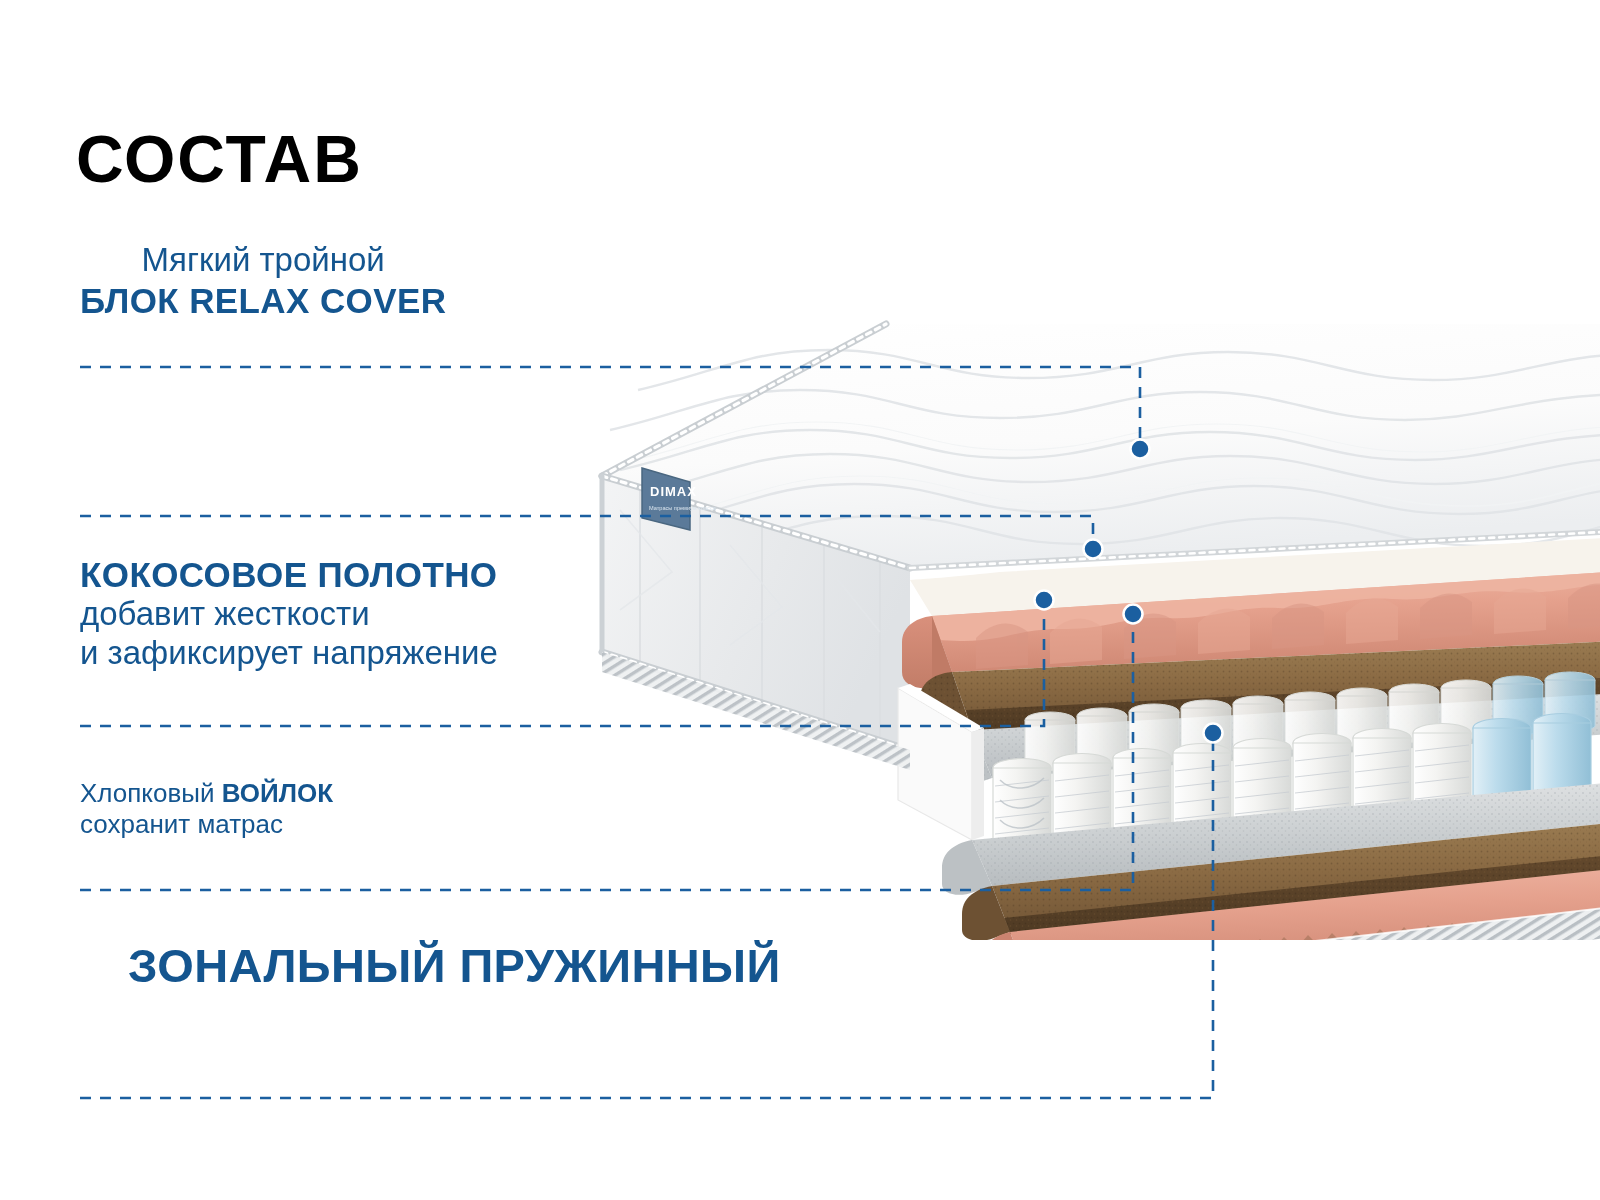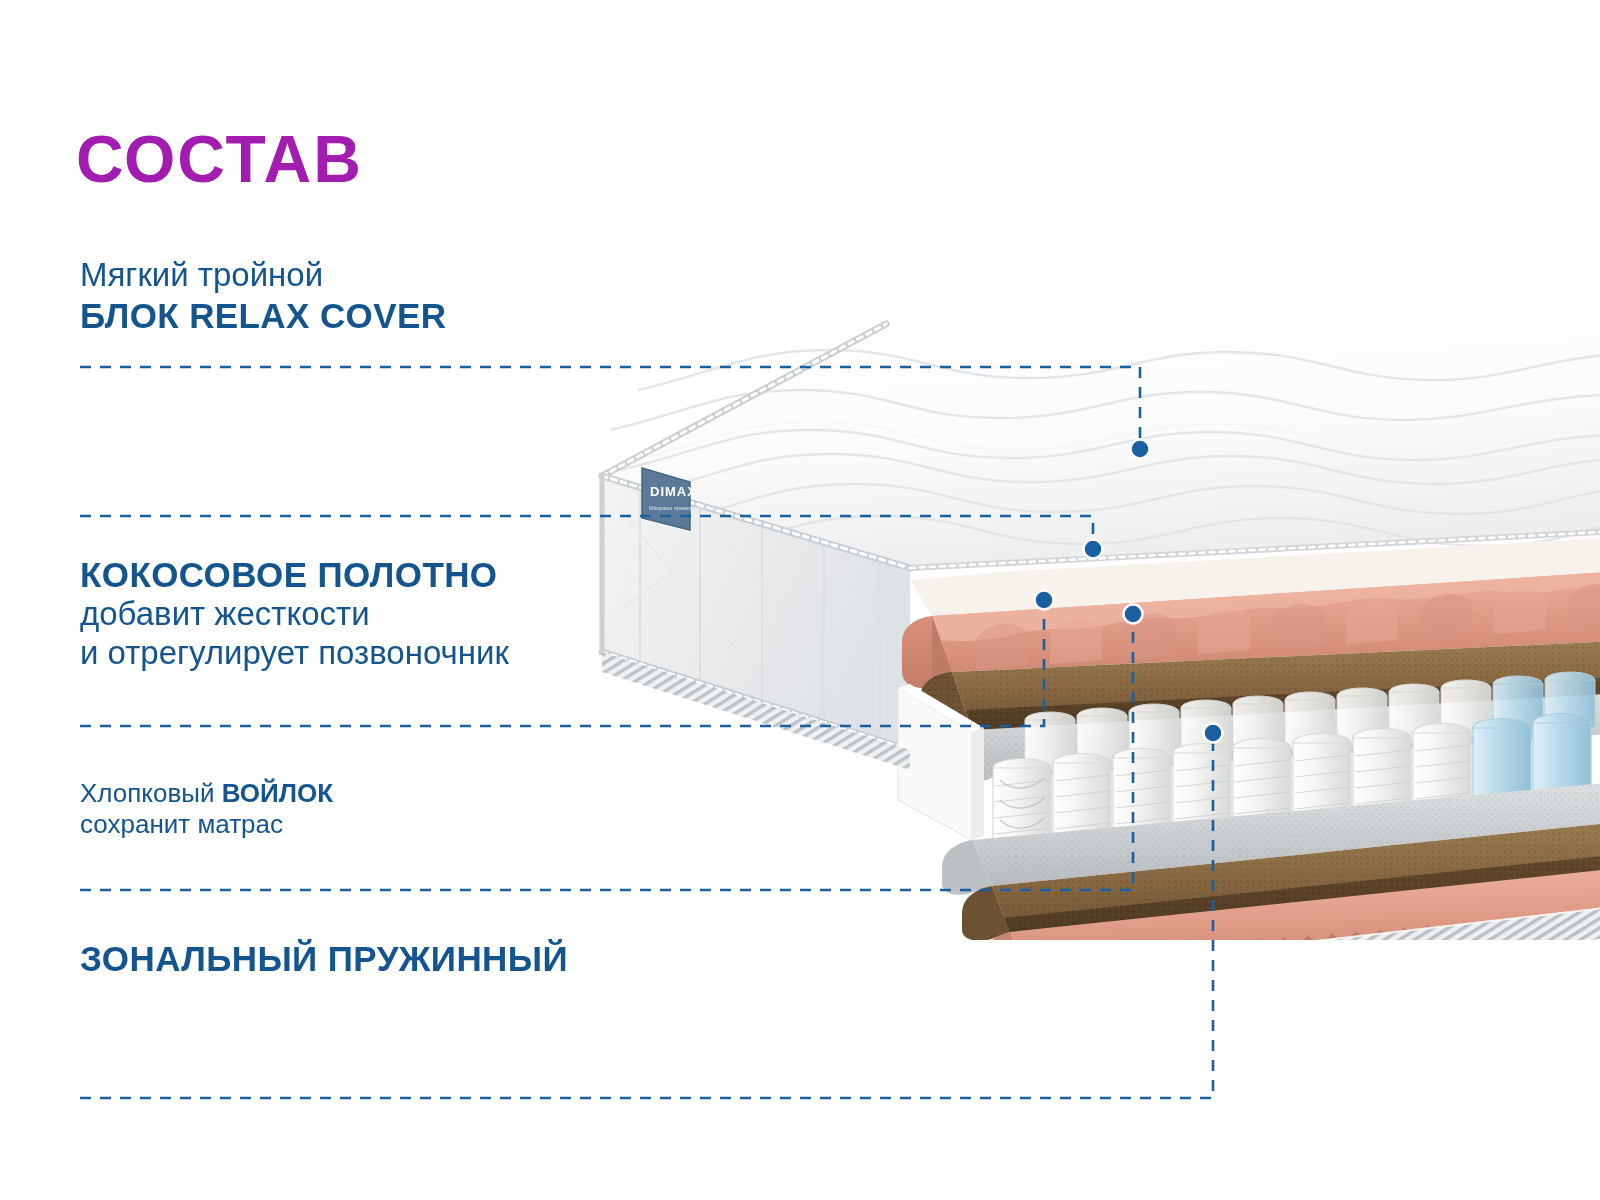--- a/index.html
+++ b/index.html
@@ -11,38 +11,38 @@
     overflow:hidden;
     position:relative;
     -webkit-font-smoothing:antialiased;
   }
   .stage{position:absolute;inset:0;width:1600px;height:1200px;overflow:hidden;}
 
   
   #page-title{
     position:absolute;left:76px;top:126px;
     font-size:66px;font-weight:bold;letter-spacing:2px;
-    color:#a21caf;line-height:1;
+    color:#000000;line-height:1;
   }
 
   
   .callout{position:absolute;color:#14558f;}
   .c-line{line-height:1.18;white-space:nowrap;}
   .c-strong{font-weight:bold;letter-spacing:.4px;}
   .c-light{font-weight:400;}
 
-  #callout-cover{left:80px;top:256px;font-size:33px;}
+  #callout-cover{left:80px;top:241px;font-size:33px;text-align:center;}
   #callout-foam{left:80px;top:408px;font-size:33px;}
   #callout-coir{left:80px;top:554px;font-size:33px;}
   #callout-felt{left:80px;top:778px;font-size:26px;}
   #callout-springs{left:80px;top:938px;font-size:33px;}
 
   #callout-cover .c-strong,#callout-foam .c-strong,
   #callout-coir .c-strong{font-size:35px;}
-  #callout-springs .c-strong{font-size:35px;}
+  #callout-springs .c-strong{font-size:47px;margin-left:48px;}
 
   .mix{white-space:nowrap;}
   .mix b{font-weight:bold;}
 
   
   #leaders{position:absolute;left:0;top:0;width:1600px;height:1200px;}
 
   
   #mattress{
     position:absolute;left:580px;top:280px;
@@ -411,21 +411,21 @@
     <div class="c-line c-light">Мягкий тройной</div>
     <div class="c-line c-strong">БЛОК RELAX COVER</div>
   </div>
 
   <div class="callout" id="callout-foam">
   </div>
 
   <div class="callout" id="callout-coir">
     <div class="c-line c-strong">КОКОСОВОЕ ПОЛОТНО</div>
     <div class="c-line c-light">добавит жесткости</div>
-    <div class="c-line c-light">и отрегулирует позвоночник</div>
+    <div class="c-line c-light">и зафиксирует напряжение</div>
   </div>
 
   <div class="callout" id="callout-felt">
     <div class="c-line mix"><span>Хлопковый </span><b>ВОЙЛОК</b></div>
     <div class="c-line c-light">сохранит матрас</div>
   </div>
 
   <div class="callout" id="callout-springs">
     <div class="c-line c-strong">ЗОНАЛЬНЫЙ ПРУЖИННЫЙ</div>
   </div>

